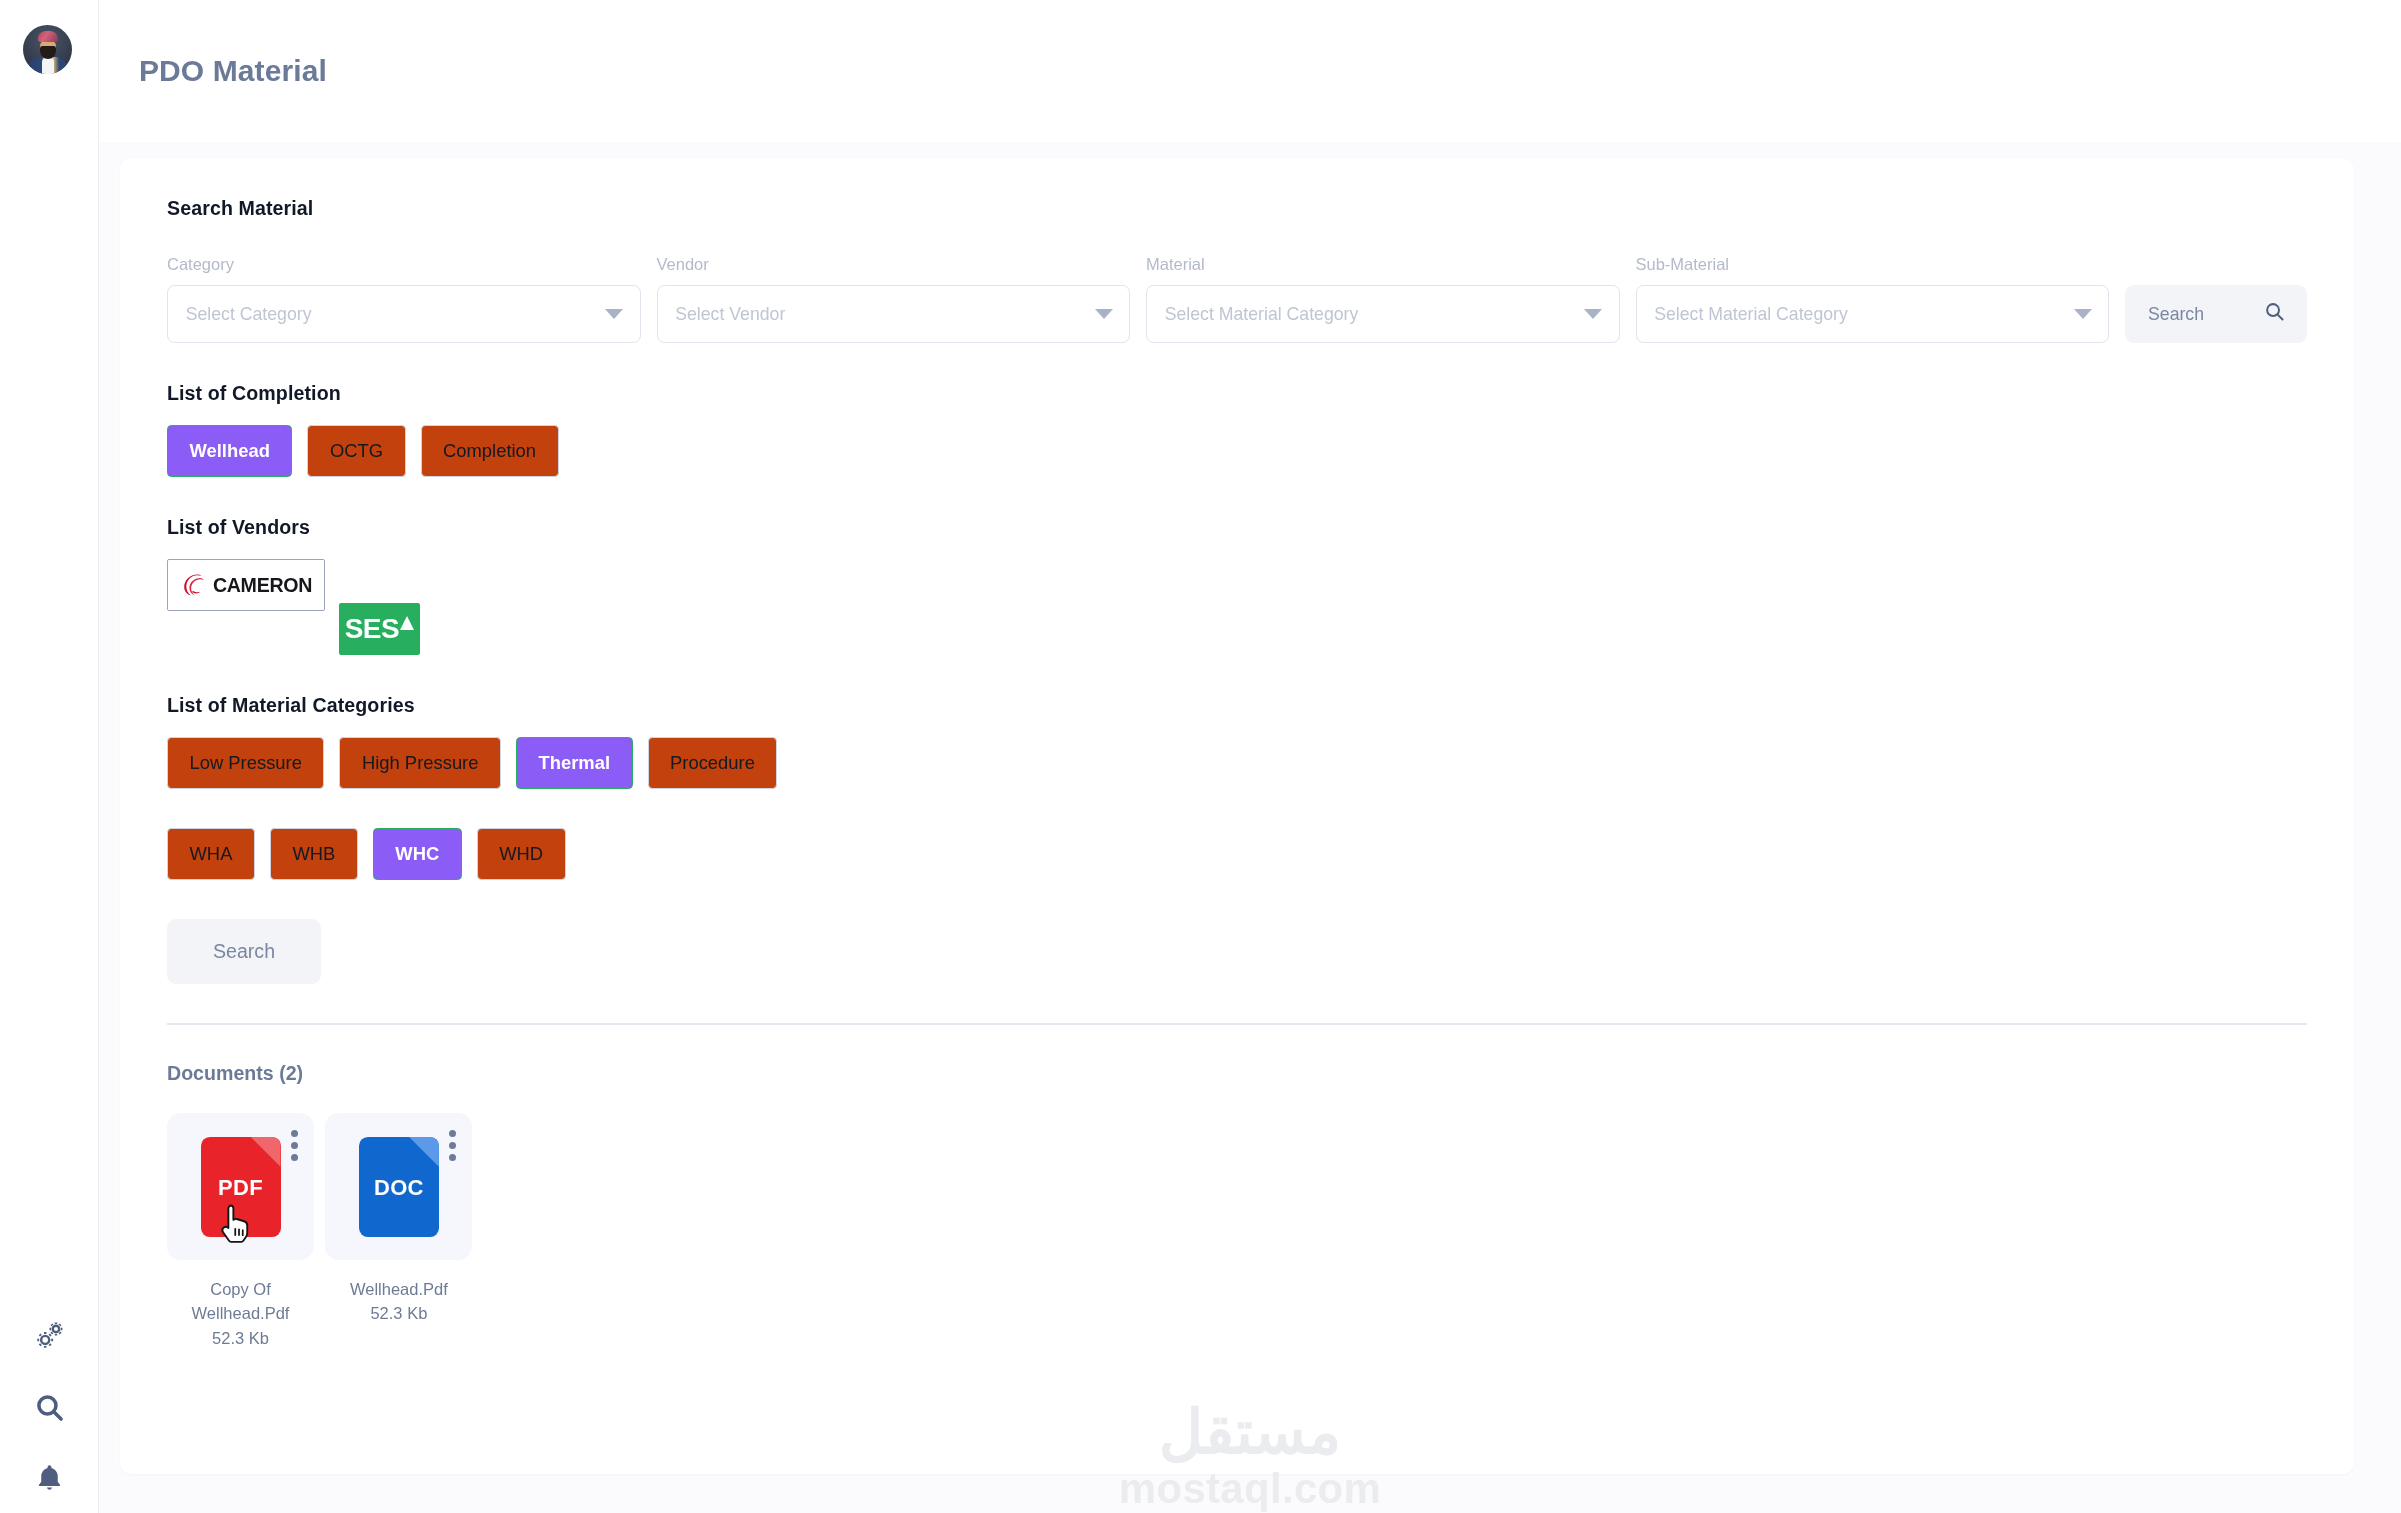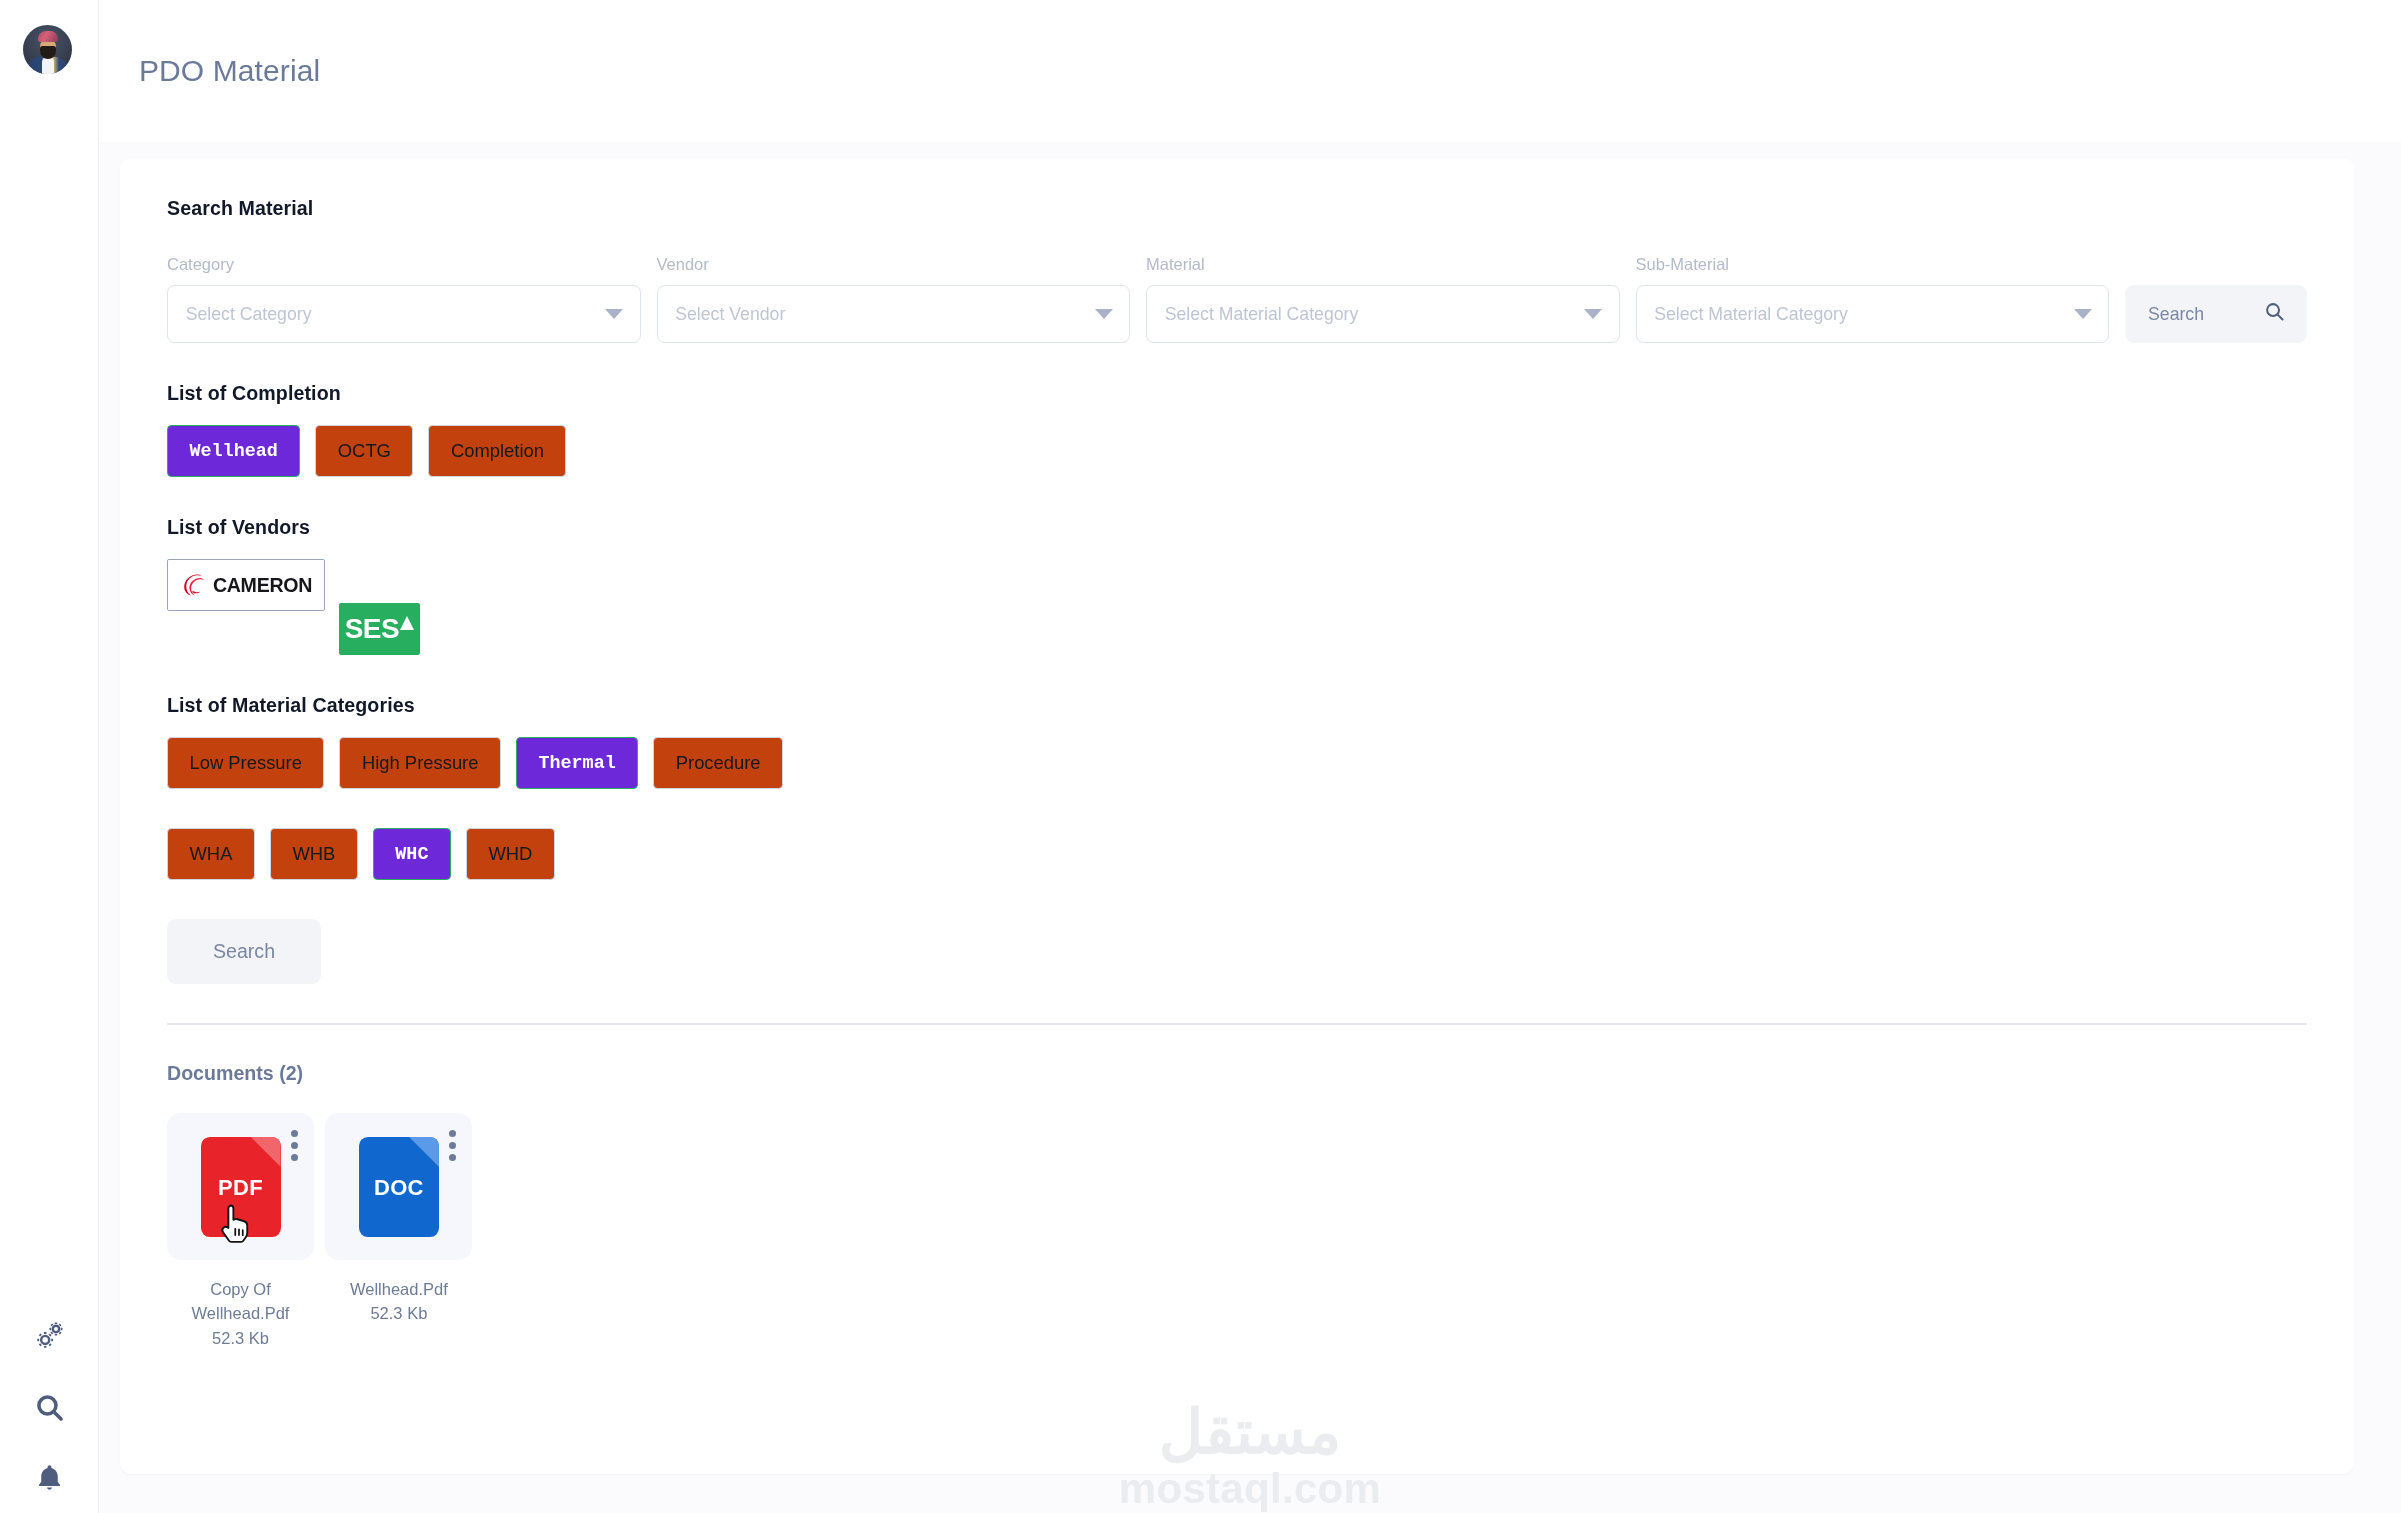--- a/index.html
+++ b/index.html
@@ -59,21 +59,21 @@
   .side-icon svg { display: block; }
 
   
   .main { flex: 1 1 auto; height: 1514px; position: relative; background: #fbfbfe; }
   .topbar {
     height: 142px; background: #ffffff;
     display: flex; align-items: center;
     padding-left: 40px;
   }
   .page-title {
-    font-size: 30px; font-weight: 400; color: #6b7a99;
+    font-size: 30px; font-weight: 700; color: #6b7a99;
     letter-spacing: 0.1px;
   }
 
   .content-wrap { padding: 16px 47px 0 21px; }
   .card {
     background: #ffffff;
     border-radius: 11.4px;
     padding: 39px 47px 44px 47px;
     min-height: 1316px;
     position: relative;
@@ -118,21 +118,21 @@
   .block { margin-top: 39px; }
   .chips { display: flex; gap: 15px; margin-top: 20px; flex-wrap: wrap; }
   .chip {
     border: 1.3px solid #cfd5e2; background: #c2410c;
     border-radius: 4.4px; height: 52px;
     display: flex; align-items: center; justify-content: center;
     padding: 0 21.5px; font-size: 18.4px; color: #141922; cursor: pointer;
     min-width: 0;
   }
   .chip.active {
-    background: #6d28d9; border-color: #27ae5f; color: #ffffff; font-weight: 600; font-family: Liberation Mono, monospace;
+    background: #8b5cf6; border-color: #27ae5f; color: #ffffff; font-weight: 600;
   }
 
   
   .vendors { display: flex; gap: 14px; margin-top: 20px; align-items: stretch; }
   .vendor {
     border: 1.3px solid #9aa4bb; border-radius: 1.9px;
     width: 158px; height: 52px;
     display: flex; align-items: center; justify-content: center;
     background: #ffffff; cursor: pointer; overflow: hidden;
   }

